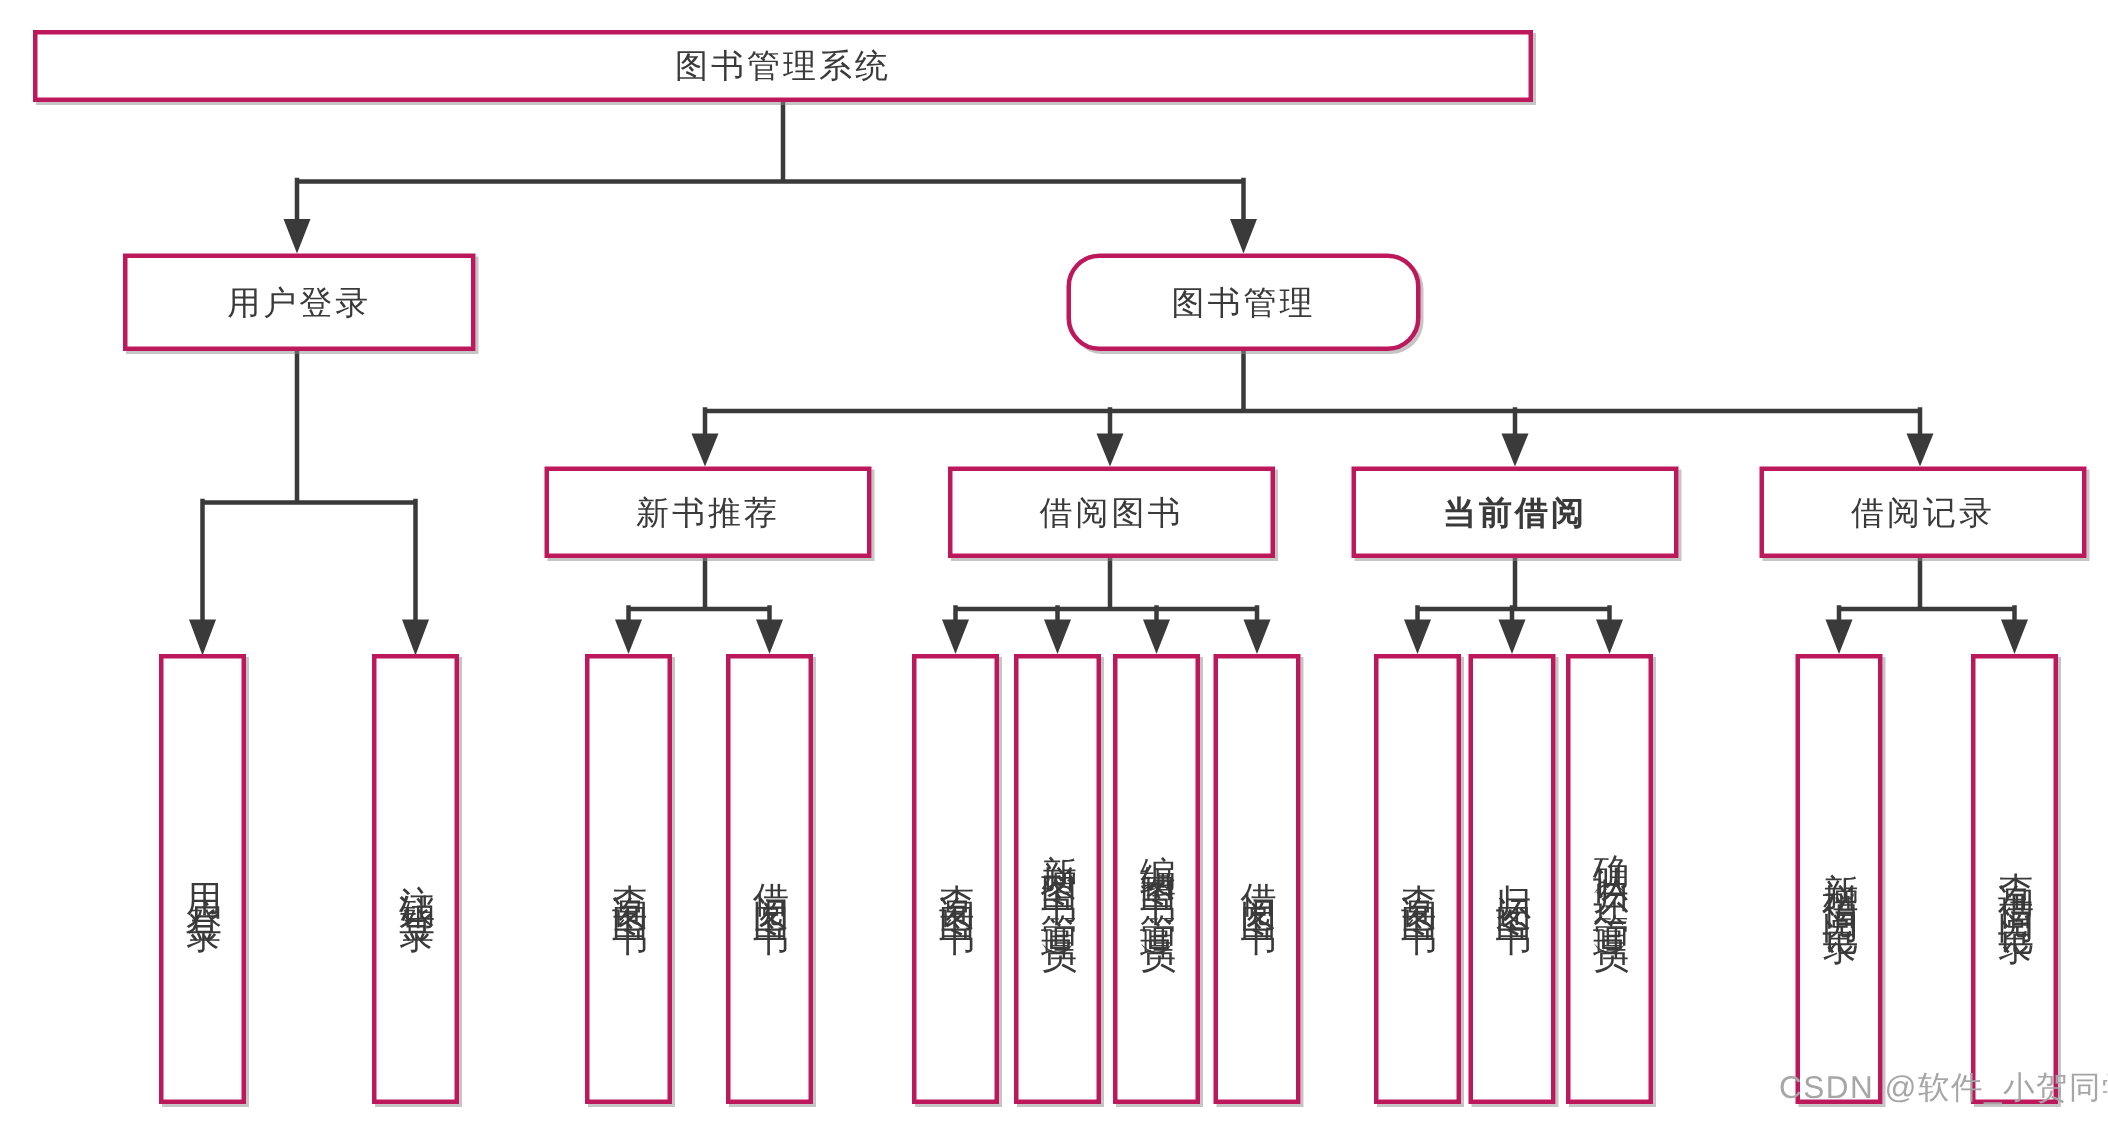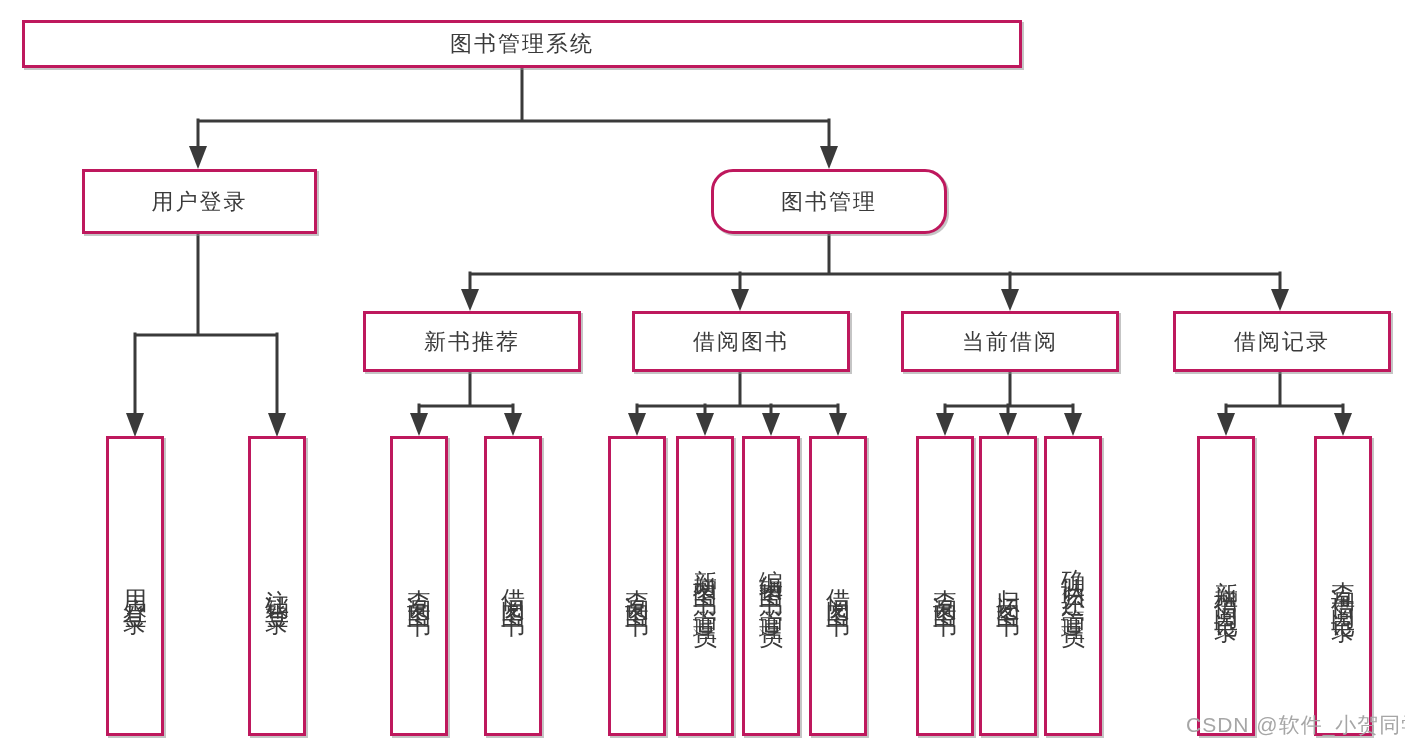--- a/index.html
+++ b/index.html
@@ -92,21 +92,21 @@
     <polygon points="1334,413 1352,413 1343,436"></polygon>
   </svg>
 
   <div class="box node" style="left:22px;top:20px;width:1000px;height:48px;">图书管理系统</div>
 
   <div class="box node" style="left:82px;top:169px;width:235px;height:65px;">用户登录</div>
   <div class="box node" style="left:711px;top:169px;width:236px;height:65px;border-radius:22px;">图书管理</div>
 
   <div class="box node" style="left:363px;top:311px;width:218px;height:61px;">新书推荐</div>
   <div class="box node" style="left:632px;top:311px;width:218px;height:61px;">借阅图书</div>
-  <div class="box node" style="left:901px;top:311px;width:218px;height:61px;">当前借阅</div>
+  <div class="box node" style="left:901px;top:311px;width:218px;height:61px;font-weight:bold;">当前借阅</div>
   <div class="box node" style="left:1173px;top:311px;width:218px;height:61px;">借阅记录</div>
 
   <div class="box leaf" style="left:106px;top:436px;width:58px;height:300px;">用户登录</div>
   <div class="box leaf" style="left:248px;top:436px;width:58px;height:300px;">注销登录</div>
 
   <div class="box leaf" style="left:390px;top:436px;width:58px;height:300px;">查询图书</div>
   <div class="box leaf" style="left:484px;top:436px;width:58px;height:300px;">借阅图书</div>
 
   <div class="box leaf" style="left:608px;top:436px;width:58px;height:300px;">查询图书</div>
   <div class="box leaf" style="left:676px;top:436px;width:58px;height:300px;">新增图书（管理员）</div>

